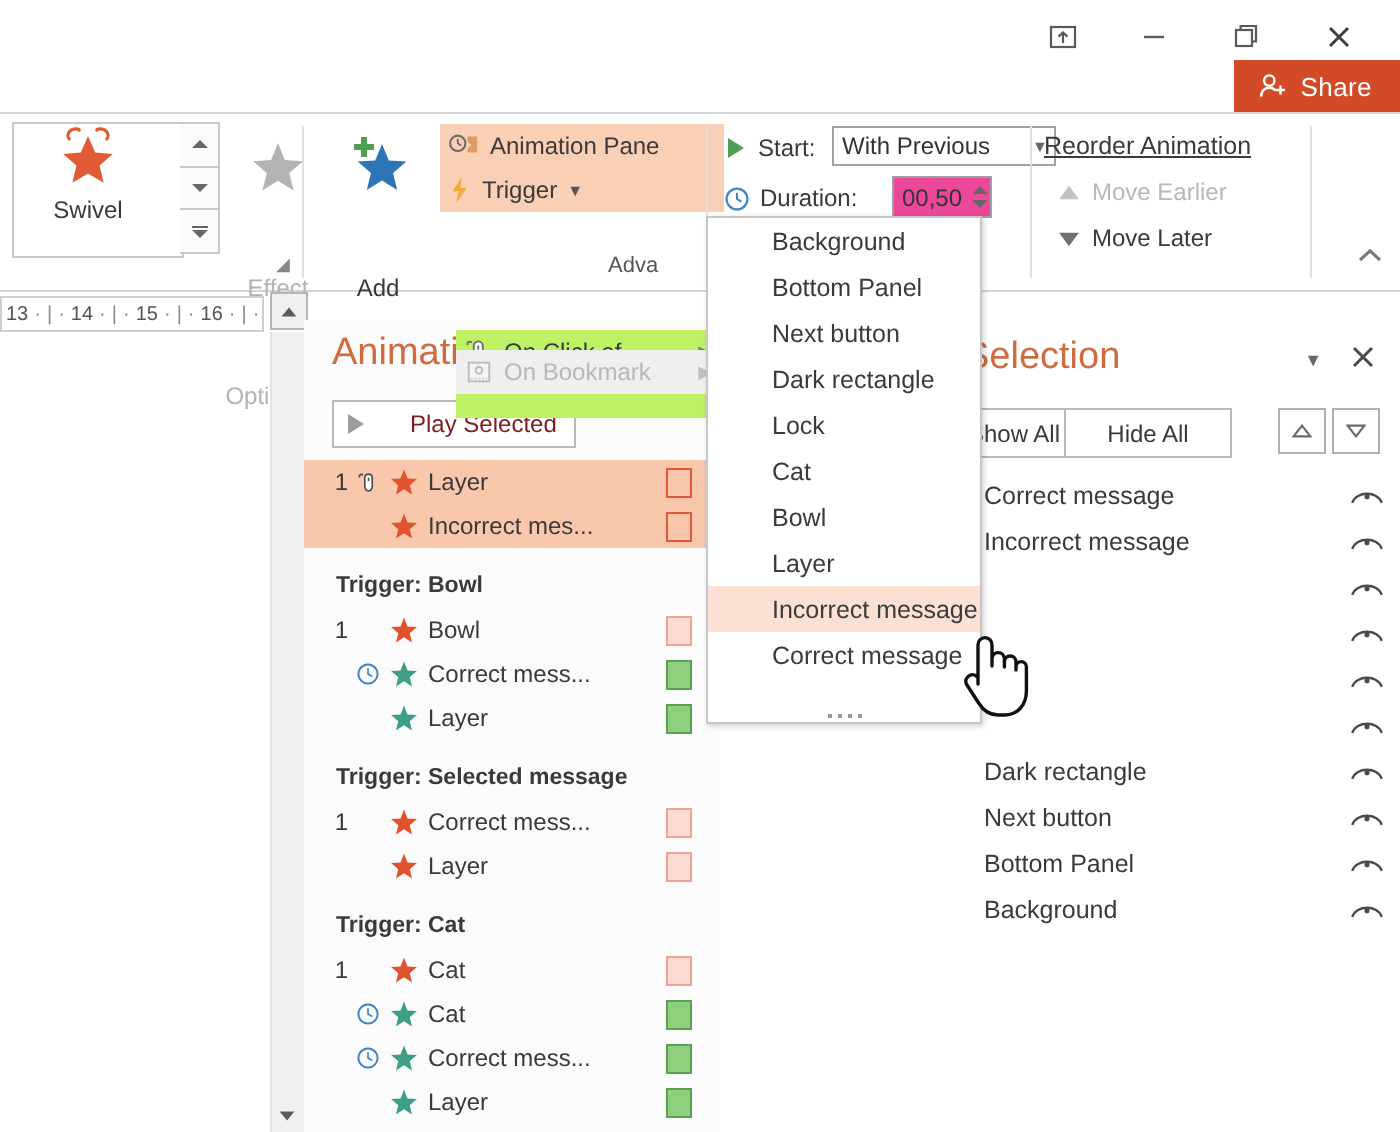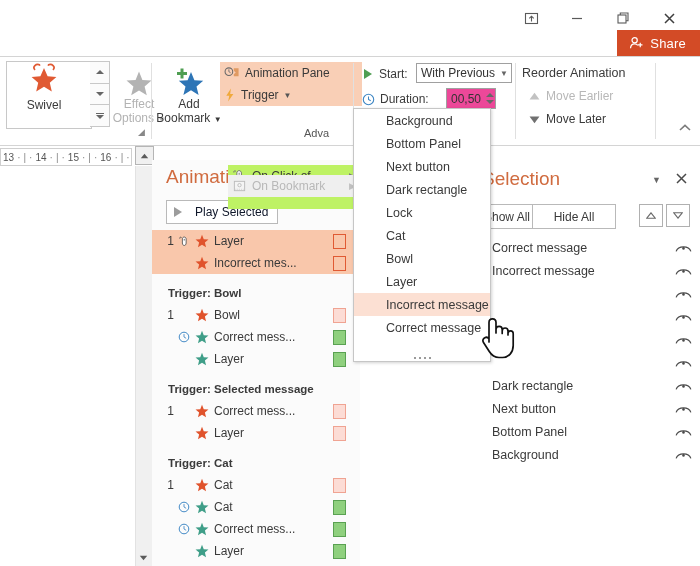--- a/index.html
+++ b/index.html
@@ -39,21 +39,21 @@
   .spinbtn{flex:1;border:1px solid #c8c8c8;border-left:none;border-top:none;background:#fbfbfb;
      display:flex;align-items:center;justify-content:center;}
   .spinbtn:first-child{border-top:1px solid #c8c8c8;}
   .arrup{width:0;height:0;border-left:4px solid transparent;border-right:4px solid transparent;border-bottom:4px solid #666;}
   .ardn{width:0;height:0;border-left:4px solid transparent;border-right:4px solid transparent;border-top:4px solid #666;}
   .armore{display:flex;flex-direction:column;align-items:center;gap:1px;}
   .armore .bar{width:8px;height:1px;background:#666;}
 
   
   .bigbtn{position:absolute;display:flex;flex-direction:column;align-items:center;
-     justify-content:flex-start;padding-top:4px;width:66px;}
+     justify-content:flex-start;padding-top:4px;width:66px;gap:40px;}
   .bigbtn .t{font-size:12px;line-height:14px;text-align:center;color:#3a3a3a;}
   .bigbtn.dis .t{color:#b3b3b3;}
 
   .dlglaunch{position:absolute;color:#888;font-size:9px;}
 
   
   .smrow{position:absolute;display:flex;align-items:center;gap:5px;height:22px;padding:0 5px 0 4px;
      font-size:12px;color:#3a3a3a;white-space:nowrap;}
   .smrow.hl{background:#f9cfb6;}
   .smrow.dis{color:#b8b8b8;}
@@ -84,21 +84,21 @@
   
   .vscroll{position:absolute;left:135px;top:166px;width:17px;height:400px;background:#f0f0f0;border-left:1px solid #e2e2e2;border-right:1px solid #e2e2e2;}
   .vscroll .thumb{position:absolute;left:0;top:0;width:17px;height:0px;}
   .vsbbot{position:absolute;left:135px;top:549px;width:17px;height:17px;
      display:flex;align-items:center;justify-content:center;}
 
   
   .animpane{position:absolute;left:152px;top:160px;width:208px;height:406px;background:#fbfbfb;}
   .ap-title{position:absolute;left:14px;top:6px;font-size:19px;color:#d06b3f;}
   .ap-play{position:absolute;left:14px;top:40px;height:22px;border:1px solid #b9b9b9;background:#fff;
-     display:flex;align-items:center;gap:13px;padding:0 9px 0 7px;font-size:12px;color:#0f172a;}
+     display:flex;align-items:center;gap:23px;padding:0 9px 0 7px;font-size:12px;color:#7f1d1d;}
   .ptri{width:0;height:0;border-top:5px solid transparent;border-bottom:5px solid transparent;border-left:8px solid #9c9c9c;}
 
   .aplist{position:absolute;left:0;top:70px;width:208px;}
   .selgroup{background:#f9c7ab;}
   .aprow{display:flex;align-items:center;height:22px;font-size:12px;color:#3a3a3a;position:relative;}
   .ap-num{width:22px;text-align:right;padding-right:1px;font-size:12px;color:#3a3a3a;}
   .ap-ico{width:18px;display:flex;align-items:center;justify-content:center;}
   .ap-star{width:18px;display:flex;align-items:center;justify-content:center;}
   .ap-name{flex:1;padding-left:3px;white-space:nowrap;overflow:hidden;}
   .ap-bar{width:13px;height:15px;margin-right:14px;box-sizing:border-box;}
@@ -276,21 +276,21 @@
       </div>
     </div>
 
     <div class="rgroup" style="left:354px;width:162px;">
       <div class="smrow" style="left:4px;top:6px;">
         <svg width="12" height="12" viewBox="0 0 12 12">
             <path d="M2 1 L10 6 L2 11 Z" fill="#4f9e52"></path>
           </svg>
         <span>Start:</span>
       </div>
-      <div class="combo" style="left:62px;top:6px;width:96px;">
+      <div class="combo" style="left:62px;top:6px;width:112px;">
         <span class="cv">With Previous</span>
         <span class="cd" style="font-size:8px;color:#666">▼</span>
       </div>
       <div class="smrow" style="left:4px;top:31px;">
         <svg width="13" height="13" viewBox="0 0 14 14">
           <circle cx="7" cy="7" r="5.6" fill="none" stroke="#3f87c4" stroke-width="1.2"></circle>
           <path d="M7 3.7 V7 L9.4 8.4" stroke="#3f87c4" stroke-width="1.1" fill="none"></path>
         </svg>
         <span>Duration:</span>
       </div>
@@ -298,21 +298,21 @@
         <span>00,50</span>
       </div>
       <div class="spinarrows" style="left:130px;top:31px;">
         <span class="arrup"></span>
         <span class="ardn"></span>
       </div>
       <div class="rgsep" style="left:161px;"></div>
     </div>
 
     <div class="rgroup" style="left:516px;width:140px;">
-      <div class="smrow" style="left:2px;top:5px;font-size:12.5px;">
+      <div class="smrow" style="left:2px;top:5px;font-size:12.5px;text-decoration:underline;">
         <span>Reorder Animation</span>
       </div>
       <div class="smrow dis" style="left:8px;top:28px;">
         <svg width="13" height="11" viewBox="0 0 14 12">
             <path d="M7 2 L12.4 9.4 L1.6 9.4 Z" fill="#c2c2c2"></path>
           </svg>
         <span>Move Earlier</span>
       </div>
       <div class="smrow" style="left:8px;top:51px;">
         <svg width="13" height="11" viewBox="0 0 14 12">

